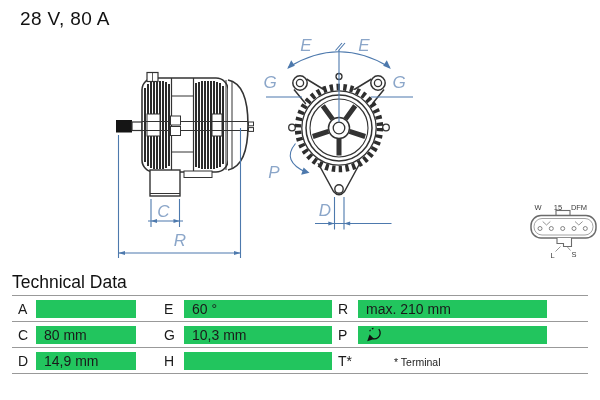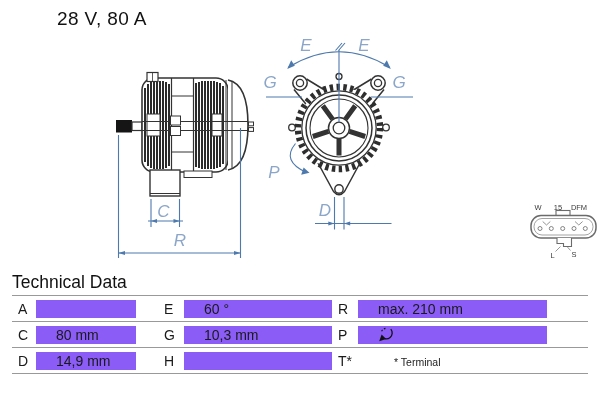--- a/index.html
+++ b/index.html
@@ -1,32 +1,32 @@
 <!DOCTYPE html>
 <html><head>
 <meta charset="utf-8">
 <style>
   html,body{margin:0;padding:0;}
   body{
     width:600px;height:400px;position:relative;overflow:hidden;
     background:#ffffff;font-family:"Liberation Sans",sans-serif;color:#1a1a1a;
   }
   .title{
-    position:absolute;left:20px;top:8px;font-size:19px;letter-spacing:.4px;color:#111;margin-left:37px;
+    position:absolute;left:20px;top:8px;font-size:19px;letter-spacing:.4px;color:#111;
   }
   .drawing-svg{position:absolute;left:0;top:0;}
   .section-heading{
     position:absolute;left:12px;top:272px;font-size:17.5px;font-weight:normal;color:#111;
   }
   .tech-table{position:absolute;left:12px;top:295px;width:576px;}
   .rule{border-top:1.5px solid #999;height:0;}
   .trow{display:flex;height:18px;line-height:18px;font-size:14px;margin:3.5px 0;}
   .cell{box-sizing:border-box;white-space:nowrap;overflow:hidden;}
   .lbl{padding-left:6px;background:#fff;}
-  .val{padding-left:20px;background:#8b5cf6;}
+  .val{padding-left:8px;background:#22c55e;}
   .w-l1{width:24px}.w-v1{width:100px}.w-sp{width:22px;background:#fff}
   .w-l2{width:26px}.w-v2{width:148px}.w-l3{width:26px}.w-v3{width:189px}
   .footnote{position:absolute;left:394px;top:356px;font-size:10.5px;color:#222;}
   .rot-icon{display:inline-block;vertical-align:middle;margin:-2px 0 0 0;}
   .dimtxt{font-family:"Liberation Sans",sans-serif;font-style:italic;font-size:17px;fill:#8ba6c9;text-anchor:middle;}
   .conntxt{font-family:"Liberation Sans",sans-serif;font-size:7.5px;fill:#3a3a3a;text-anchor:middle;}
 </style>
 </head>
 <body>
 

